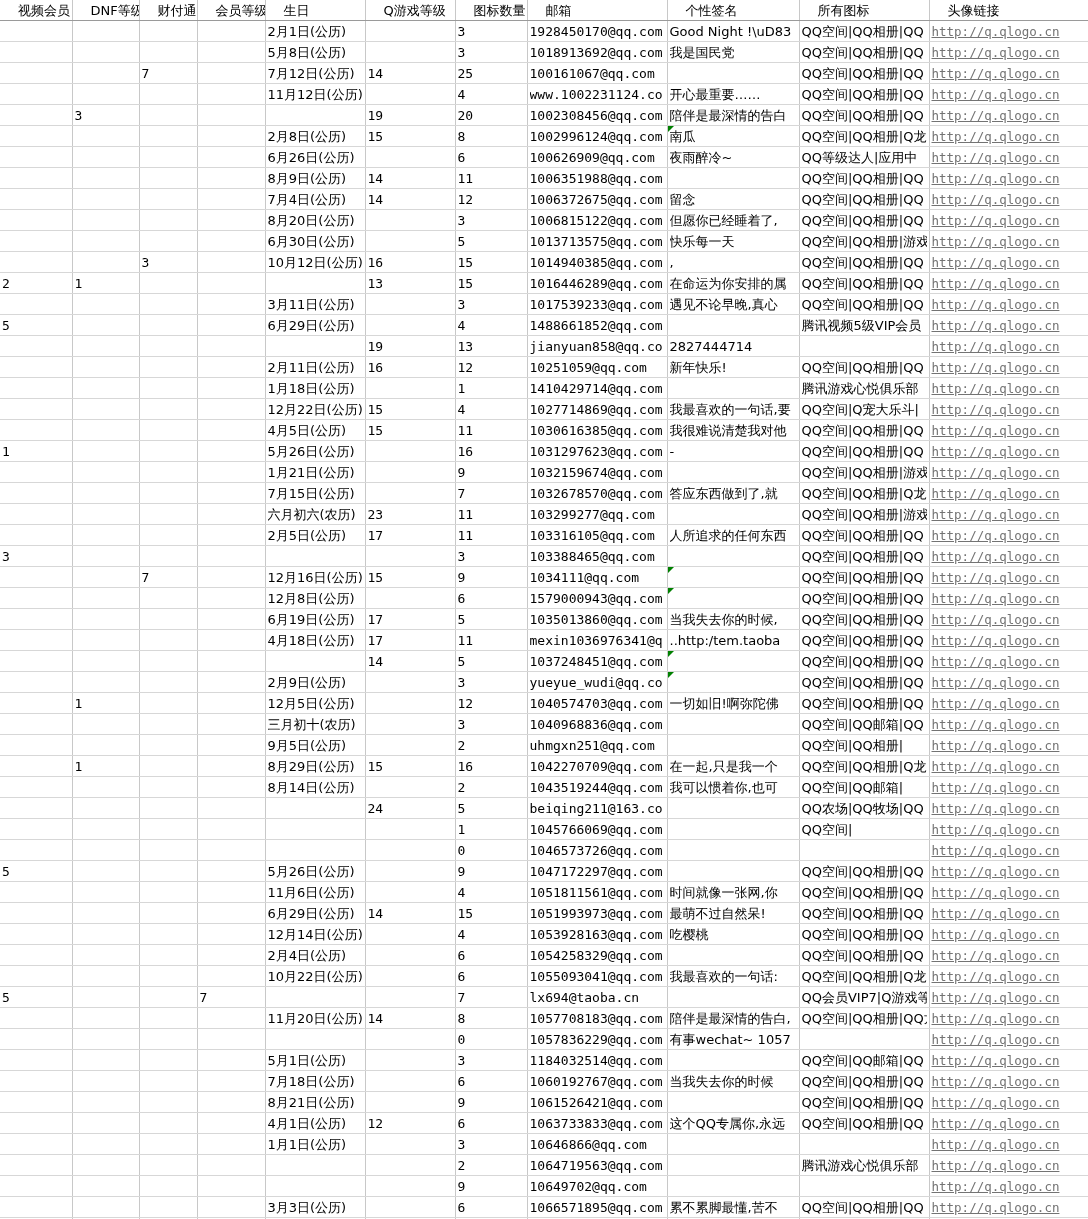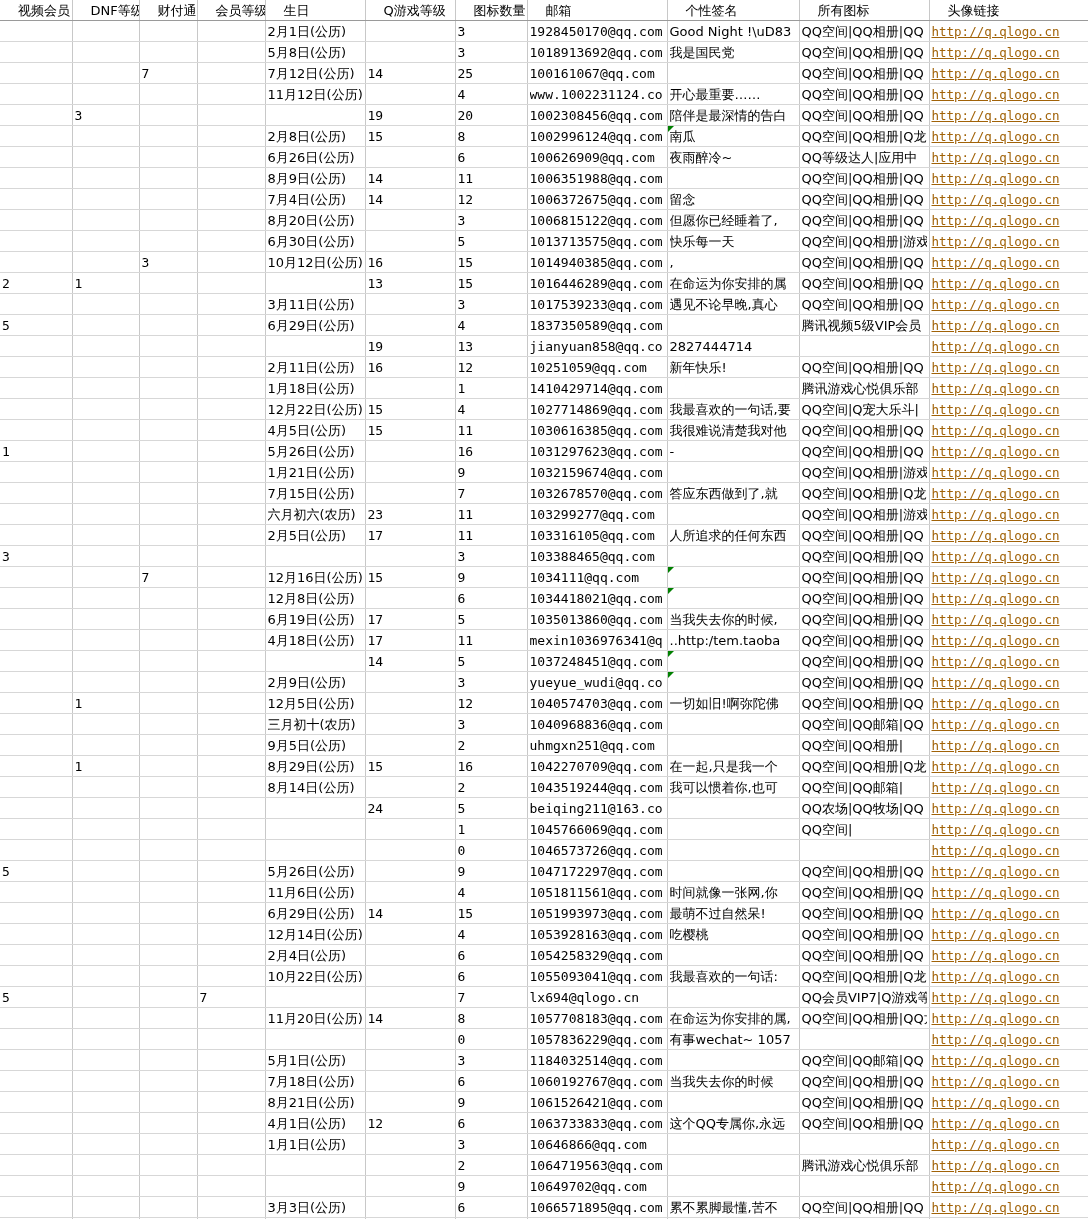--- a/index.html
+++ b/index.html
@@ -52,21 +52,21 @@
   col.c6 { width: 72px; }
   col.c7 { width: 140px; }
   col.c8 { width: 132px; }
   col.c9 { width: 130px; }
   col.c10 { width: 159px; }
   td.mono {
     font-family: "DejaVu Sans Mono", "Liberation Mono", monospace;
     font-size: 12.5px;
   }
   td.link a {
-    color: #a16207;
+    color: #737373;
     text-decoration: underline;
     font-family: "DejaVu Sans Mono", "Liberation Mono", monospace;
     font-size: 12.5px;
   }
   .flag {
     position: relative;
   }
   .flag::after {
     content: "";
     position: absolute;
@@ -594,21 +594,21 @@
           <td>
             <span class="clip">6月29日(公历)</span>
           </td>
           <td class="mono">
             <span class="clip"></span>
           </td>
           <td class="mono">
             <span class="clip">4</span>
           </td>
           <td class="mono">
-            <span class="clip">1837350589@qq.com</span>
+            <span class="clip">1488661852@qq.com</span>
           </td>
           <td>
             <span class="clip"></span>
           </td>
           <td>
             <span class="clip">腾讯视频5级VIP会员</span>
           </td>
           <td class="link"><a href="#">http://q.qlogo.cn</a></td>
         </tr>
         <tr>
@@ -1023,21 +1023,21 @@
           <td>
             <span class="clip">12月8日(公历)</span>
           </td>
           <td class="mono">
             <span class="clip"></span>
           </td>
           <td class="mono">
             <span class="clip">6</span>
           </td>
           <td class="mono">
-            <span class="clip">1034418021@qq.com</span>
+            <span class="clip">1579000943@qq.com</span>
           </td>
           <td class="flag">
             <span class="clip"></span>
           </td>
           <td>
             <span class="clip">QQ空间|QQ相册|QQ</span>
           </td>
           <td class="link"><a href="#">http://q.qlogo.cn</a></td>
         </tr>
         <tr>
@@ -1650,21 +1650,21 @@
           <td>
             <span class="clip"></span>
           </td>
           <td class="mono">
             <span class="clip"></span>
           </td>
           <td class="mono">
             <span class="clip">7</span>
           </td>
           <td class="mono">
-            <span class="clip">lx694@qlogo.cn</span>
+            <span class="clip">lx694@taoba.cn</span>
           </td>
           <td>
             <span class="clip"></span>
           </td>
           <td>
             <span class="clip">QQ会员VIP7|Q游戏等级</span>
           </td>
           <td class="link"><a href="#">http://q.qlogo.cn</a></td>
         </tr>
         <tr>
@@ -1686,21 +1686,21 @@
           <td class="mono">
             <span class="clip">14</span>
           </td>
           <td class="mono">
             <span class="clip">8</span>
           </td>
           <td class="mono">
             <span class="clip">1057708183@qq.com</span>
           </td>
           <td>
-            <span class="clip">在命运为你安排的属,</span>
+            <span class="clip">陪伴是最深情的告白,</span>
           </td>
           <td>
             <span class="clip">QQ空间|QQ相册|QQ龙</span>
           </td>
           <td class="link"><a href="#">http://q.qlogo.cn</a></td>
         </tr>
         <tr>
           <td class="mono">
             <span class="clip"></span>
           </td>

